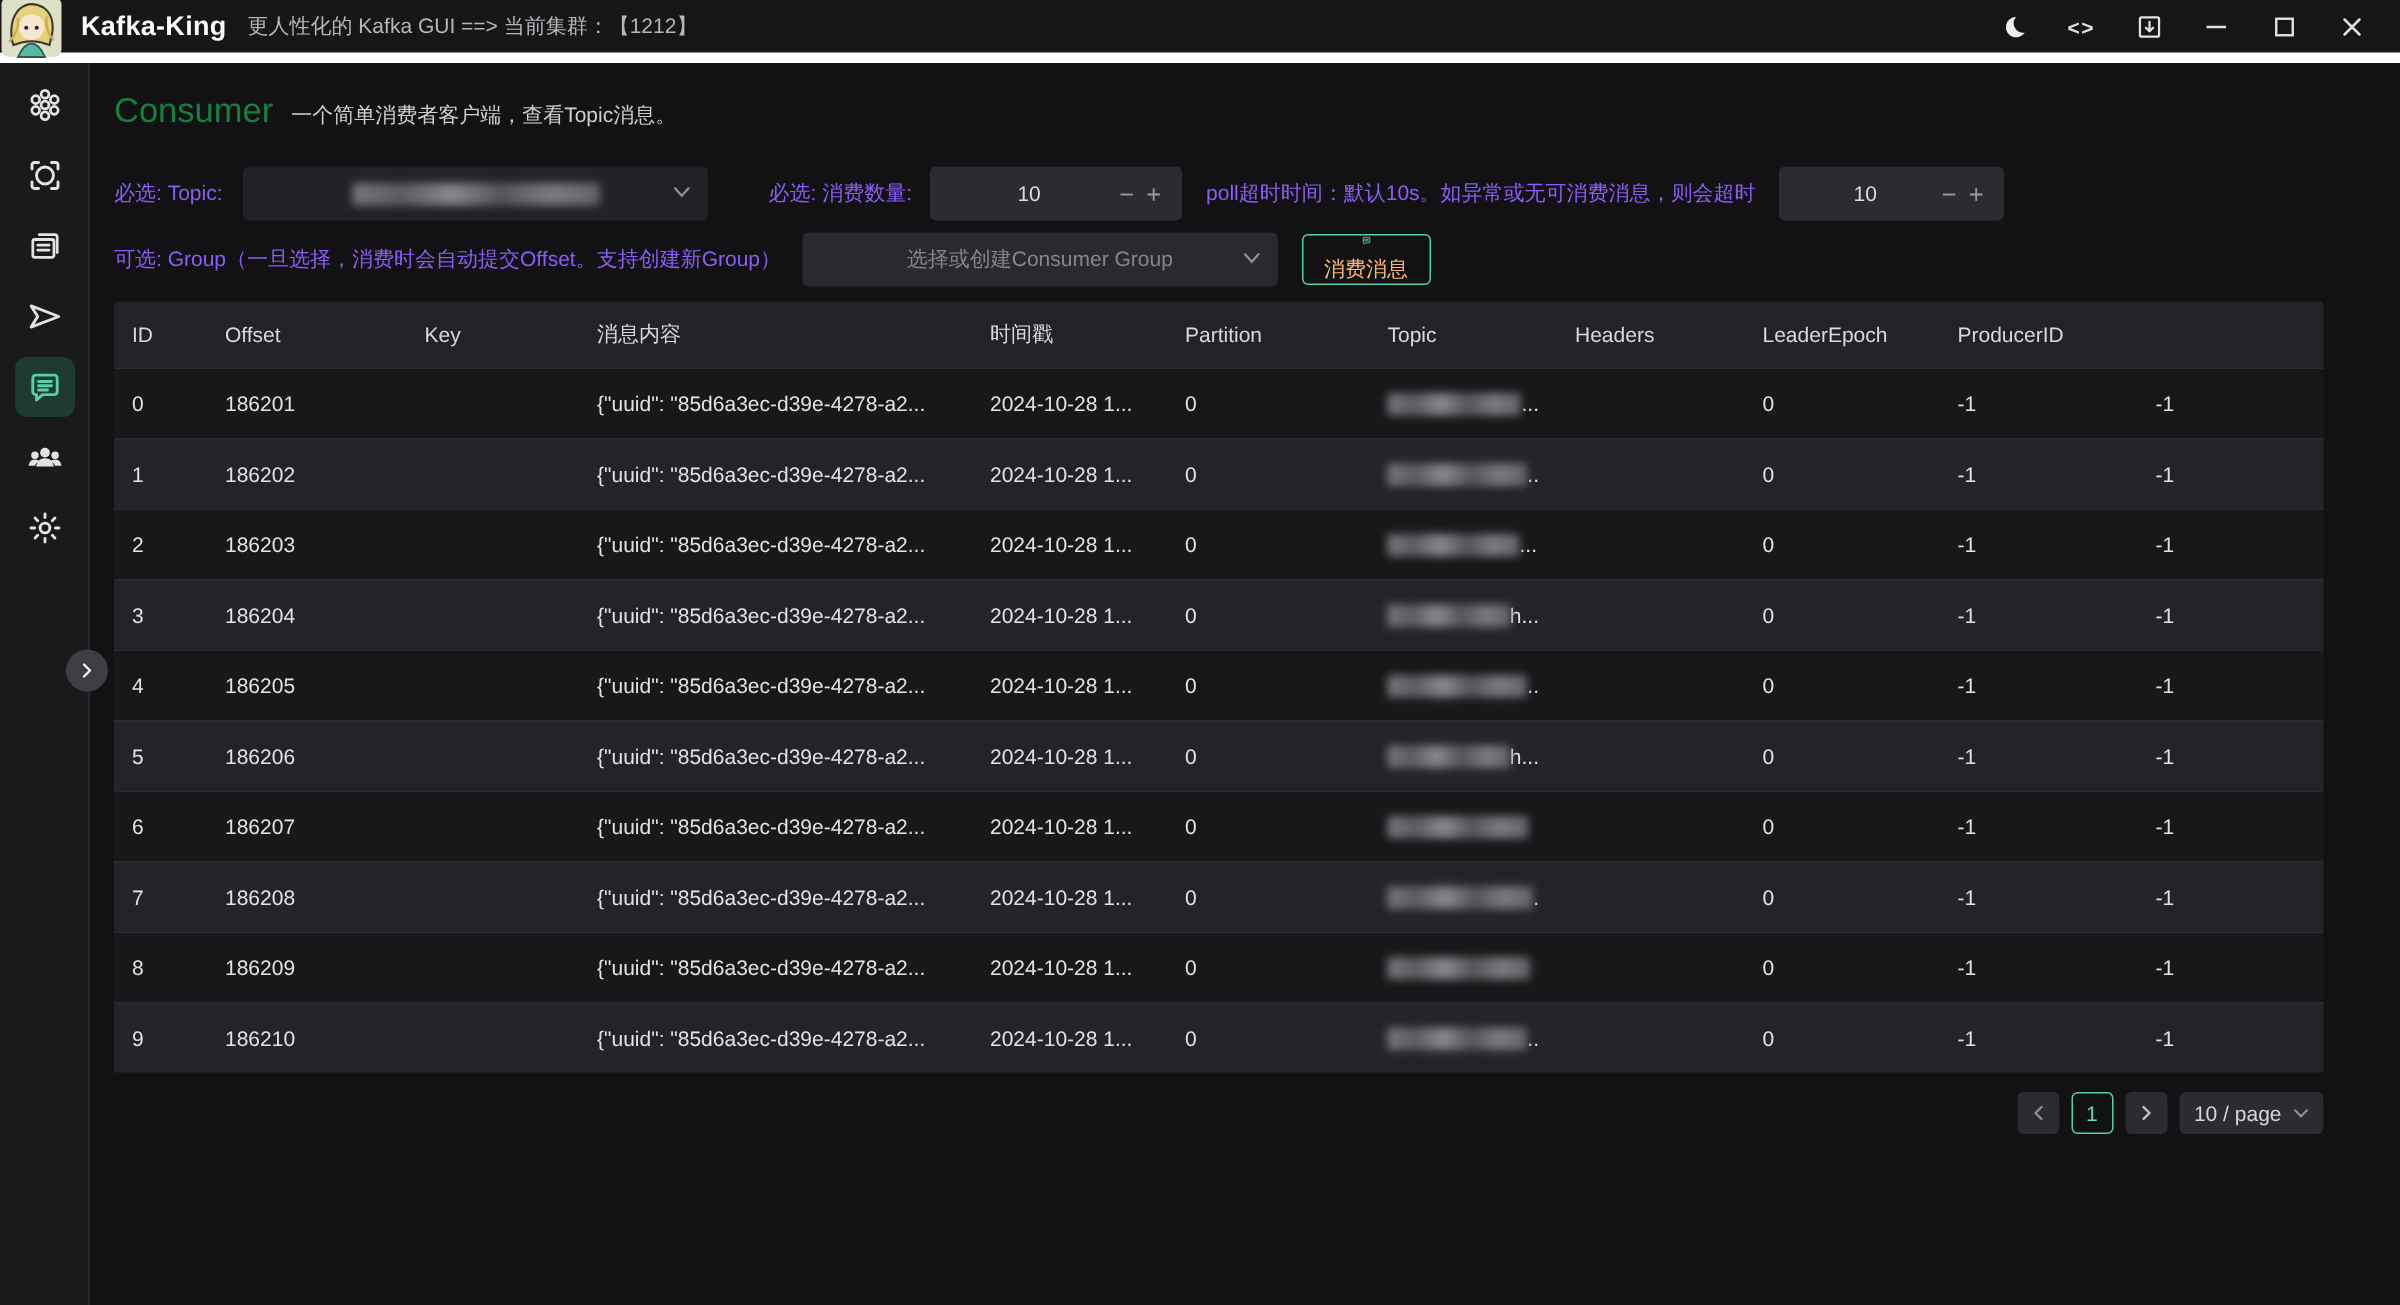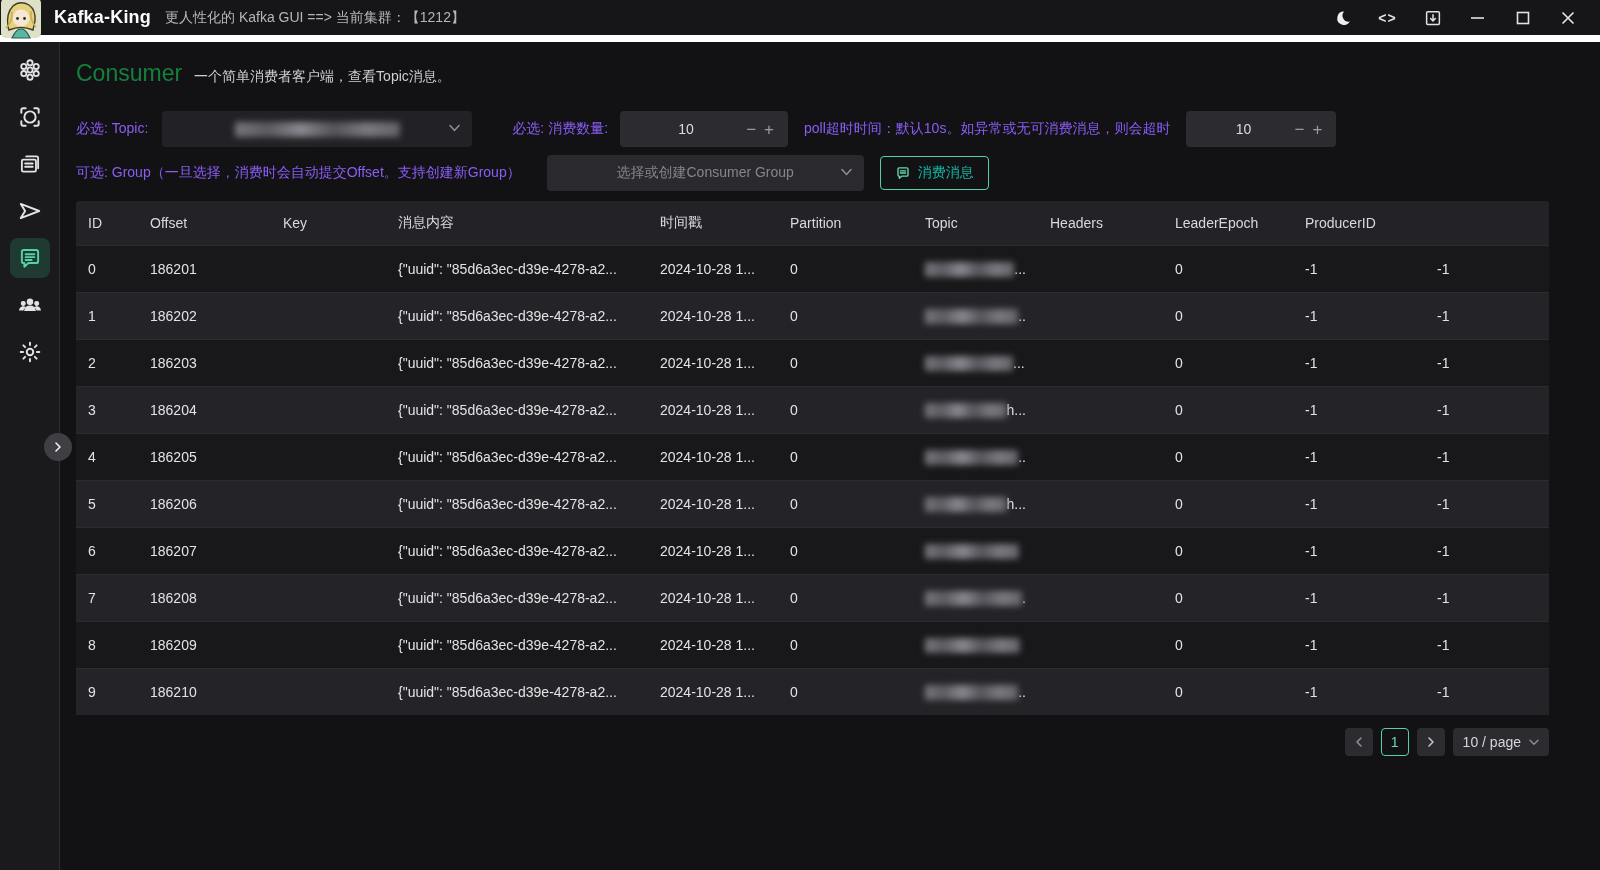--- a/index.html
+++ b/index.html
@@ -51,21 +51,21 @@
   .page-title { font-size:23px; font-weight:normal; color:#15803d; }
   .page-sub { font-size:14px; color:#cfcfd2; margin-left:12px; }
 
   .form-row { display:flex; align-items:center; }
   .row-1 { margin-top:24px; }
   .row-2 { margin-top:8px; }
   .f-label { color:#8b5cf6; white-space:nowrap; }
 
   .select {
     height:36px; background:#232327; border-radius:4px; display:flex;
-    align-items:center; justify-content:center; position:relative; cursor:pointer;margin-left:12px;
+    align-items:center; justify-content:center; position:relative; cursor:pointer;
   }
   .select .chev { position:absolute; right:12px; top:13px; }
   .topic-select { width:310px; margin-left:14px; background:#222226; }
   .group-select { width:317px; background:#29292e; }
   .group-select .ph { color:#85858b; }
 
   .blur-pill {
     display:inline-block; height:15px; border-radius:2px;
     background:linear-gradient(90deg,#77767c,#5c5b60,#8a8890,#55545a,#7b7a80,#636268);
     filter:blur(3px); vertical-align:middle;
@@ -75,22 +75,22 @@
     height:36px; background:#2b2b30; border-radius:4px; display:flex;
     align-items:center; padding:0 10px;
   }
   .stepper .val { flex:1; text-align:center; color:#dcdcde; }
   .step-btn { color:#9b9ba1; font-size:17px; padding:0 4px; cursor:pointer; line-height:1; }
   .count-stepper { width:168px; margin-left:12px; }
   .poll-stepper { width:150px; margin-left:16px; }
 
   .consume-btn {
     height:34px; margin-left:16px; padding:0 14px; display:flex; align-items:center;
-    border:1px solid #54d2a5; border-radius:4px; color:#14b8a6; background:transparent;
-    font-size:14px; cursor:pointer; gap:7px;
+    border:1px solid #54d2a5; border-radius:4px; color:#fdba74; background:transparent;
+    font-size:14px; cursor:pointer; gap:7px;flex-direction:column;
   } .gap14 { width:14px; } .gap16 { width:16px; } .gap40 { width:40px; }
 
   
   .table { width:1473px; margin-top:10px; --cols:62px 133px 115px 262px 130px 135px 125px 125px 130px 132px 1fr; }
   .thead {
     display:grid; grid-template-columns:var(--cols); height:44px;
     background:#232327; border-radius:3px 3px 0 0;
   }
   .thead .tcell { color:#d9d9db; font-weight:500; }
   .trow { display:grid; grid-template-columns:var(--cols); height:47px; border-top:1px solid #2c2c30; cursor:default; }

